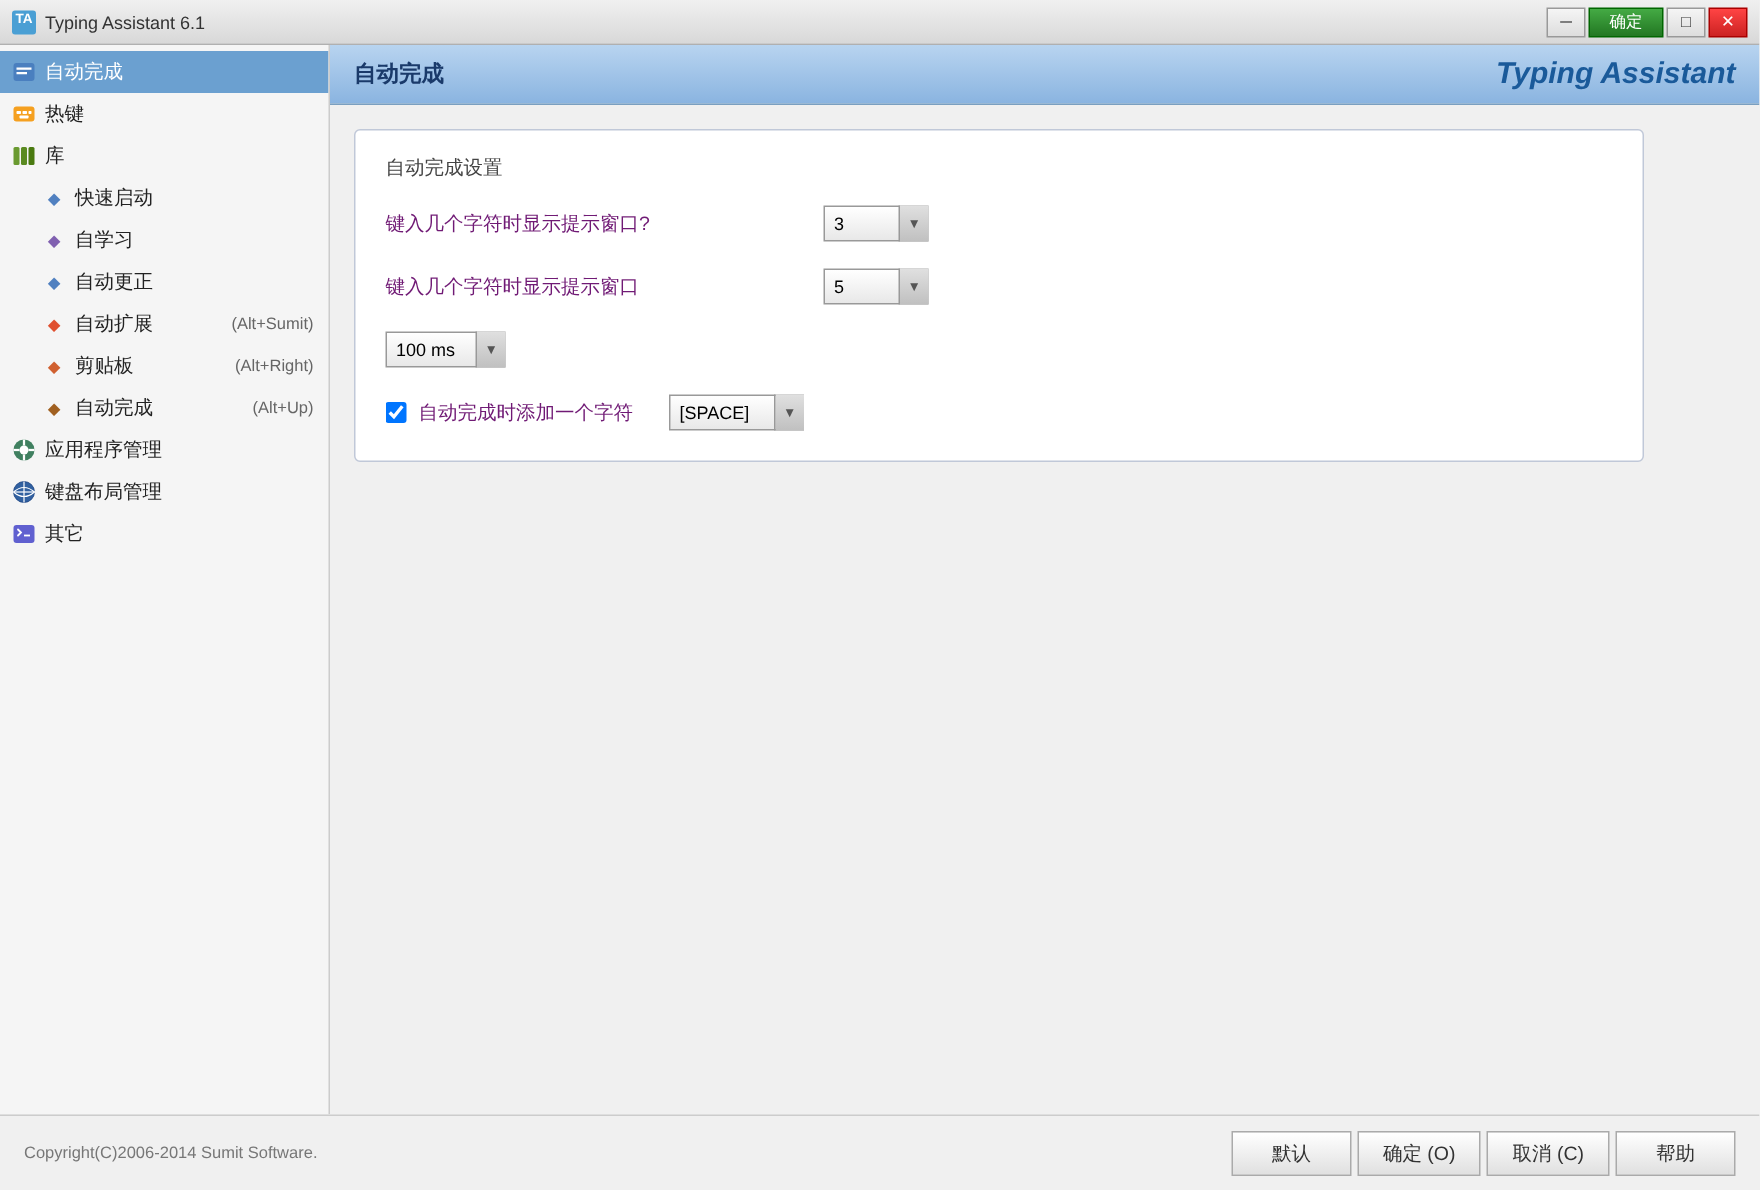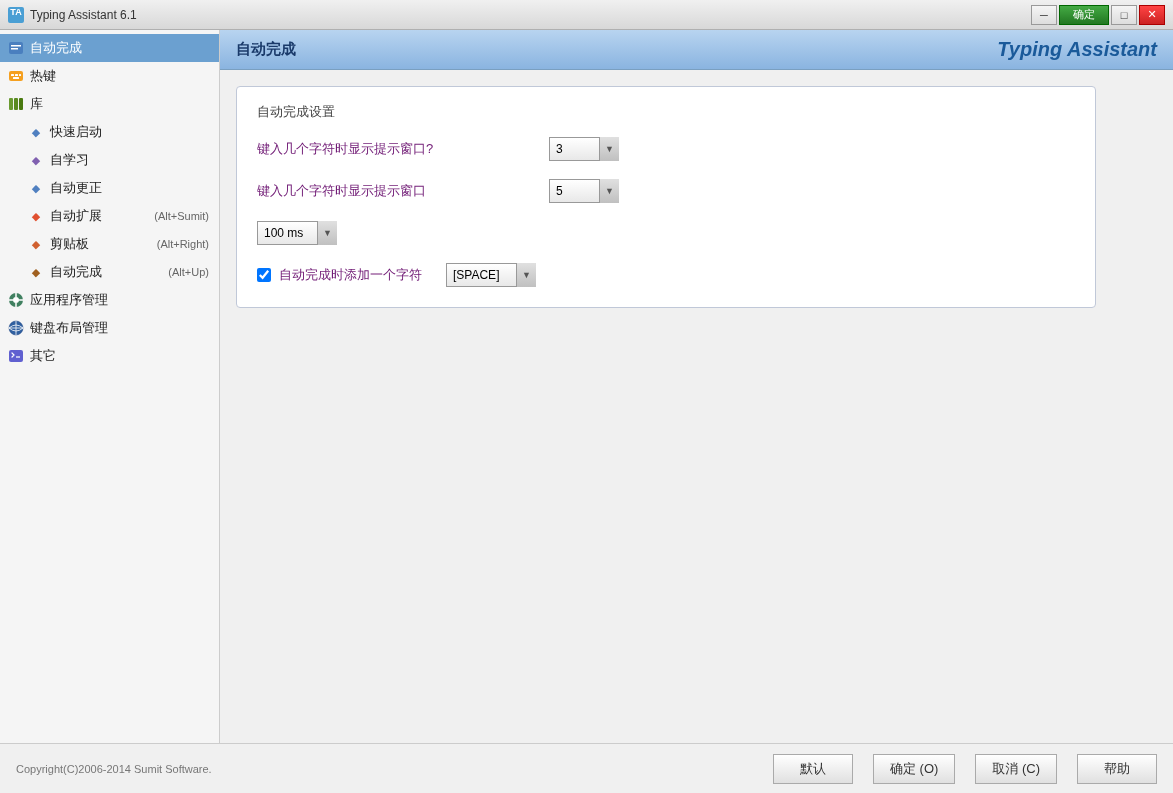--- a/index.html
+++ b/index.html
@@ -233,21 +233,21 @@
     }
 
     
     .bottom-bar {
       height: 50px;
       background: #f0f0f0;
       border-top: 1px solid #ccc;
       display: flex;
       align-items: center;
       padding: 0 16px;
-      gap: 20px;
+      gap: 4px;
     }
 
     .copyright {
       font-size: 11px;
       color: #777;
       flex: 1;
     }
 
     .bottom-btn {
       height: 30px;

